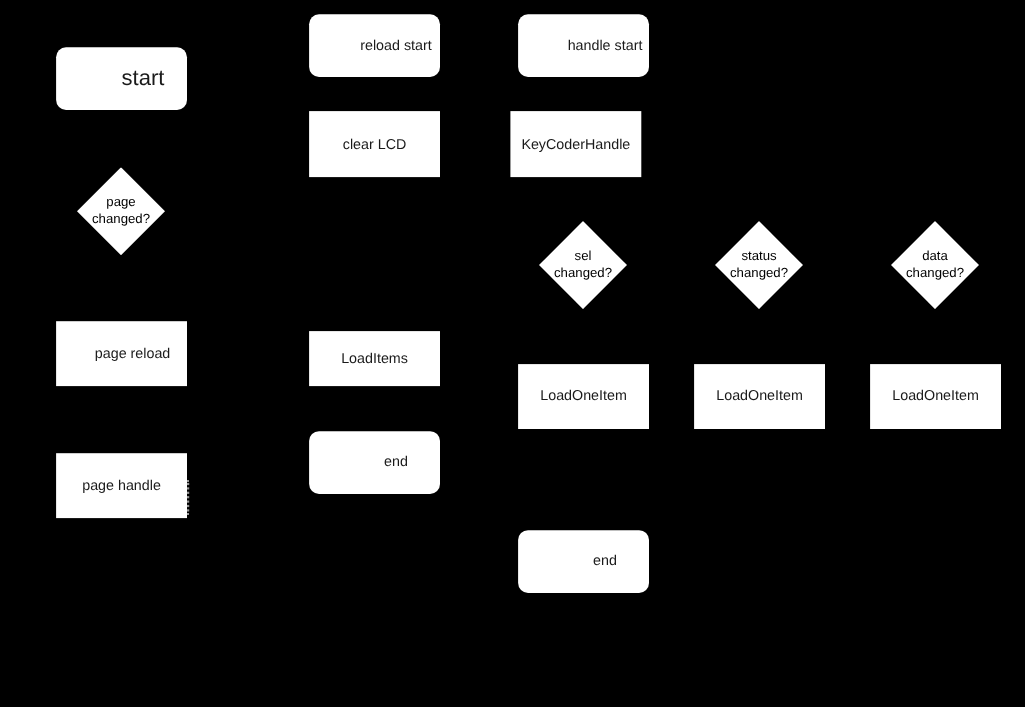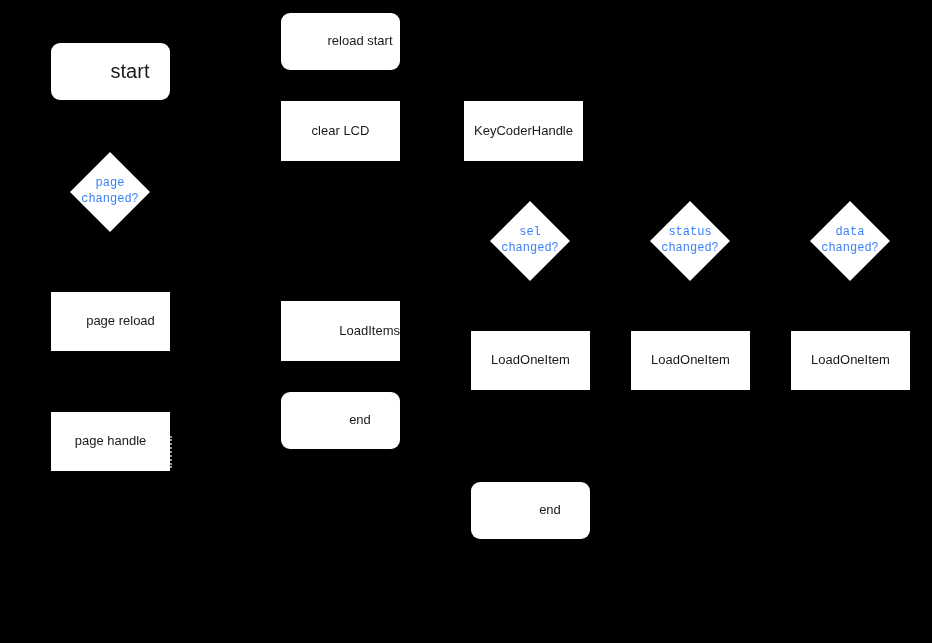--- a/index.html
+++ b/index.html
@@ -41,26 +41,25 @@
   .diamond {
     position: absolute;
     background: #ffffff;
     clip-path: polygon(50% 0%, 100% 50%, 50% 100%, 0% 50%);
     display: flex;
     align-items: center;
     justify-content: center;
     text-align: center;
   }
   .diamond .label {
-    color: #3b82f6;
+    color: #000000;
     font-size: 12px;
     line-height: 1.3;
     white-space: pre-line;
     pointer-events: none;
-    font-family: Liberation Mono, monospace;
   }
   .dash-fragment {
     position: absolute;
     left: 170px;
     top: 436px;
     width: 0;
     height: 32px;
     border-left: 2px dotted #9a9a9a;
   }
 </style>
@@ -90,28 +89,31 @@
 
   <div class="node rounded" style="left:281px; top:13px; width:119px; height:57px;">
     <span class="label">reload start</span>
   </div>
 
   <div class="node" style="left:281px; top:101px; width:119px; height:60px;">
     <span class="label">clear LCD</span>
   </div>
 
 
-  <div class="node" style="left:281px; top:301px; width:119px; height:60px;justify-content:flex-end;">
+  <div class="node" style="left:281px; top:301px; width:119px; height:50px;">
     <span class="label">LoadItems</span>
   </div>
 
   <div class="node rounded" style="left:281px; top:392px; width:119px; height:57px;">
     <span class="label">end</span>
   </div>
 
+  <div class="node rounded" style="left:471px; top:13px; width:119px; height:57px;">
+    <span class="label">handle start</span>
+  </div>
 
   <div class="node" style="left:464px; top:101px; width:119px; height:60px;">
     <span class="label">KeyCoderHandle</span>
   </div>
 
   <div class="diamond" style="left:490px; top:201px; width:80px; height:80px;">
     <span class="label">sel
 changed?</span>
   </div>
 

